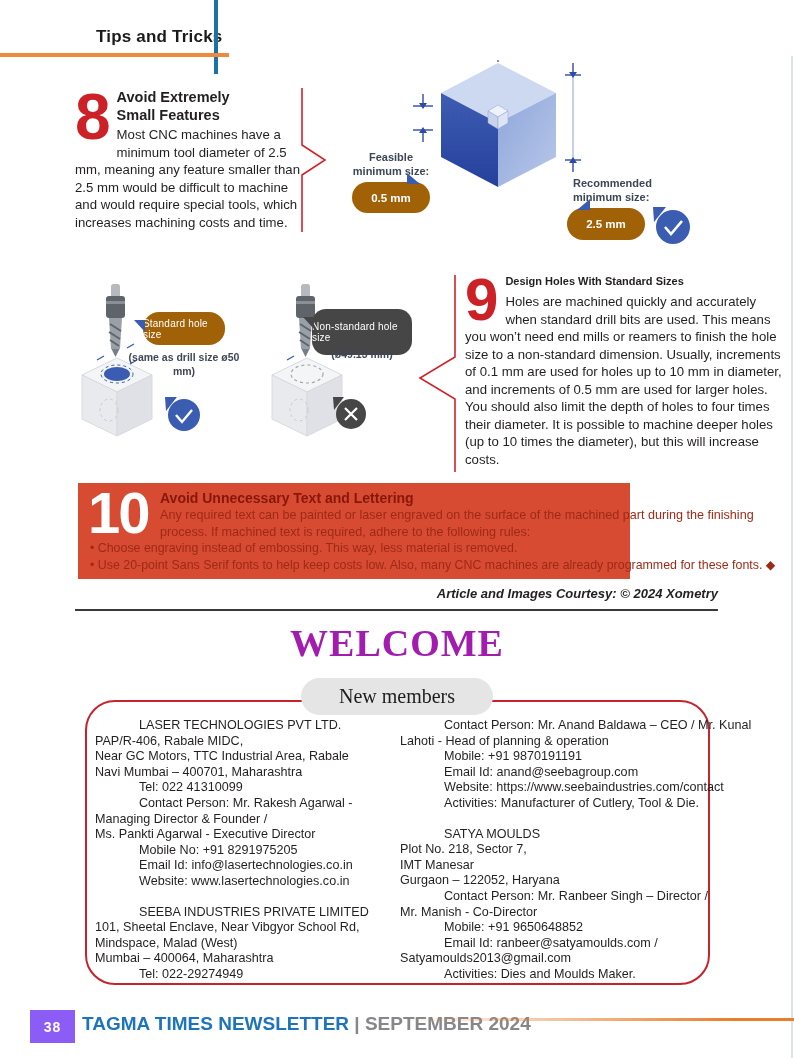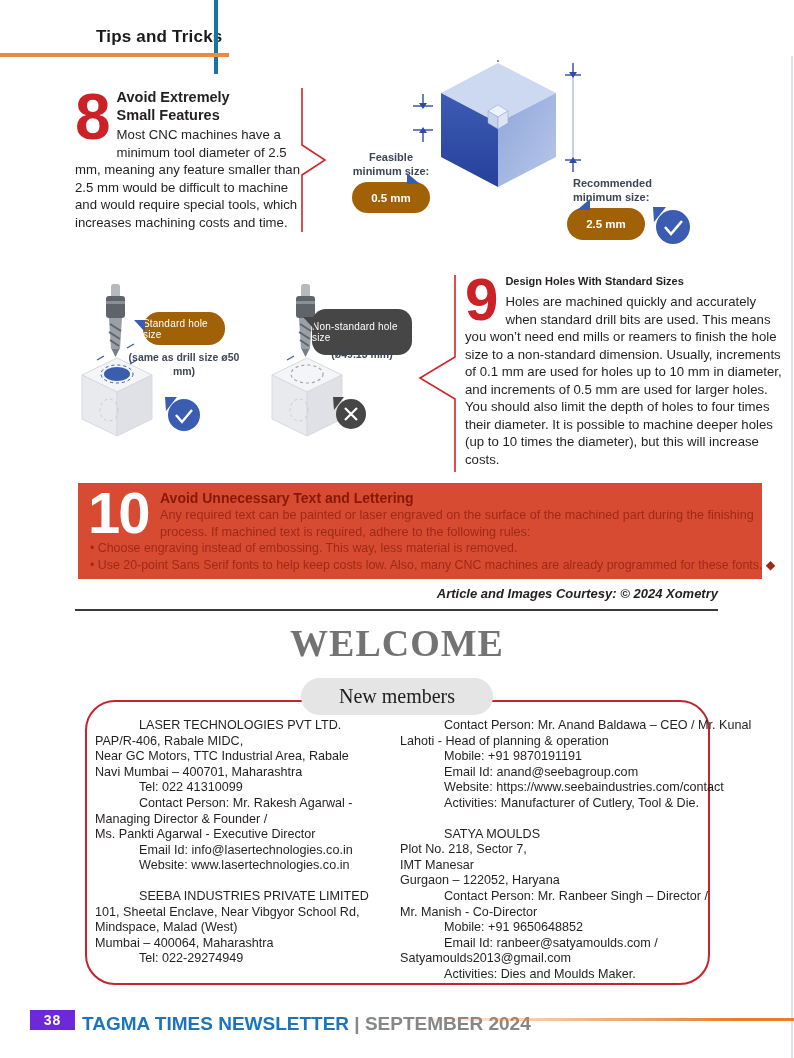--- a/index.html
+++ b/index.html
@@ -39,45 +39,45 @@
   .tail.tl { top:-9px; left:10px; border-bottom:11px solid #3a5db1; border-left:13px solid transparent; }
   .tail.lt { left:-9px; top:8px; border-right:11px solid #3a5db1; border-bottom:12px solid transparent; }
   .bubble.dark .tail.lt { border-right-color:#464646; }
 
   
   .holesfig { position:absolute; left:75px; top:278px; width:390px; height:195px; }
   .note { position:absolute; font-size:10.5px; font-weight:700; color:#3f4854; text-align:center; line-height:14px; }
   .badge { position:absolute; }
 
   
-  .banner { position:absolute; left:78px; top:483px; width:684px; height:96px; background:#d74b32; padding:7px 12px 6px 12px; }
+  .banner { position:absolute; left:78px; top:483px; width:552px; height:96px; background:#d74b32; padding:7px 12px 6px 12px; }
   .banner .num { position:absolute; left:10px; top:4px; font-size:58px; line-height:52px; font-weight:700; color:#fff; letter-spacing:-2px; }
   .banner .b-title { margin-left:70px; font-size:14px; font-weight:700; color:#871708; line-height:17px; }
   .banner .b-para { margin-left:70px; width:604px; font-size:12.6px; line-height:16.5px; color:#9e2a16; }
   .banner .b-bullet { font-size:12.4px; line-height:16.5px; color:#9e2a16; white-space:nowrap; }
 
   .courtesy { position:absolute; left:75px; top:586px; width:643px; text-align:right; font-size:13px; font-weight:700; font-style:italic; color:#231f20; }
   .rule { position:absolute; left:75px; top:609px; width:643px; height:1.5px; background:#3a3a3a; }
 
   
   .welcome-title { position:absolute; left:0; top:621px; width:794px; text-align:center;
-     font-family:"Liberation Serif", serif; font-size:38px; font-weight:700; color:#737373; letter-spacing:1px; }
+     font-family:"Liberation Serif", serif; font-size:38px; font-weight:700; color:#a21caf; letter-spacing:1px; }
   .members-box { position:absolute; left:85px; top:700px; width:625px; height:285px; border:2.5px solid #c6232e; border-radius:30px; }
   .members-pill { position:absolute; left:301px; top:678px; width:192px; height:37px; background:#e5e5e5; border-radius:19px;
      display:flex; align-items:center; justify-content:center;
      font-family:"Liberation Serif", serif; font-size:20px; color:#1d1d1d; }
   .wcol { position:absolute; top:718px; font-size:12.6px; line-height:15.6px; }
   .wcol.left { left:95px; width:300px; }
   .wcol.right { left:400px; width:310px; }
   .wblock + .wblock { margin-top:15px; }
   .mline { white-space:nowrap; }
   .mline b { font-weight:400;padding-left:44px; }
 
   
-  .pagenum { position:absolute; left:30px; top:1010px; width:45px; height:20px; background:#6d28d9; color:#fff;
+  .pagenum { position:absolute; left:30px; top:1010px; width:45px; height:33px; background:#8b5cf6; color:#fff;
      font-size:14px; font-weight:700; display:flex; align-items:center; justify-content:center; letter-spacing:1px; }
   .foot-title { position:absolute; left:82px; top:1013px; font-size:19px; font-weight:700; }
   .foot-title .t { color:#1c75bc; }
   .foot-title .sep, .foot-title .i { color:#85878a; }
   .foot-grad { position:absolute; left:400px; top:1018px; width:394px; height:3px;
      background:linear-gradient(to right, rgba(232,125,46,0), #e87d2e 85%); }
 </style>
 </head>
 <body>
 
@@ -240,20 +240,21 @@
   <div class="wcol left">
     <div class="wblock">
         <div class="mline"><b>LASER TECHNOLOGIES PVT LTD.</b></div>
         <div class="mline">PAP/R-406, Rabale MIDC,</div>
         <div class="mline">Near GC Motors, TTC Industrial Area, Rabale</div>
         <div class="mline">Navi Mumbai – 400701, Maharashtra</div>
         <div class="mline"><b>Tel:</b> 022 41310099</div>
         <div class="mline"><b>Contact Person:</b> Mr. Rakesh Agarwal -</div>
         <div class="mline">Managing Director &amp; Founder /</div>
         <div class="mline">Ms. Pankti Agarwal - Executive Director</div>
+        <div class="mline"><b>Mobile No:</b> +91 8291975205</div>
         <div class="mline"><b>Email Id:</b> info@lasertechnologies.co.in</div>
         <div class="mline"><b>Website:</b> www.lasertechnologies.co.in</div>
       </div>
     <div class="wblock">
         <div class="mline"><b>SEEBA INDUSTRIES PRIVATE LIMITED</b></div>
         <div class="mline">101, Sheetal Enclave, Near Vibgyor School Rd,</div>
         <div class="mline">Mindspace, Malad (West)</div>
         <div class="mline">Mumbai – 400064, Maharashtra</div>
         <div class="mline"><b>Tel:</b> 022-29274949</div>
       </div>

